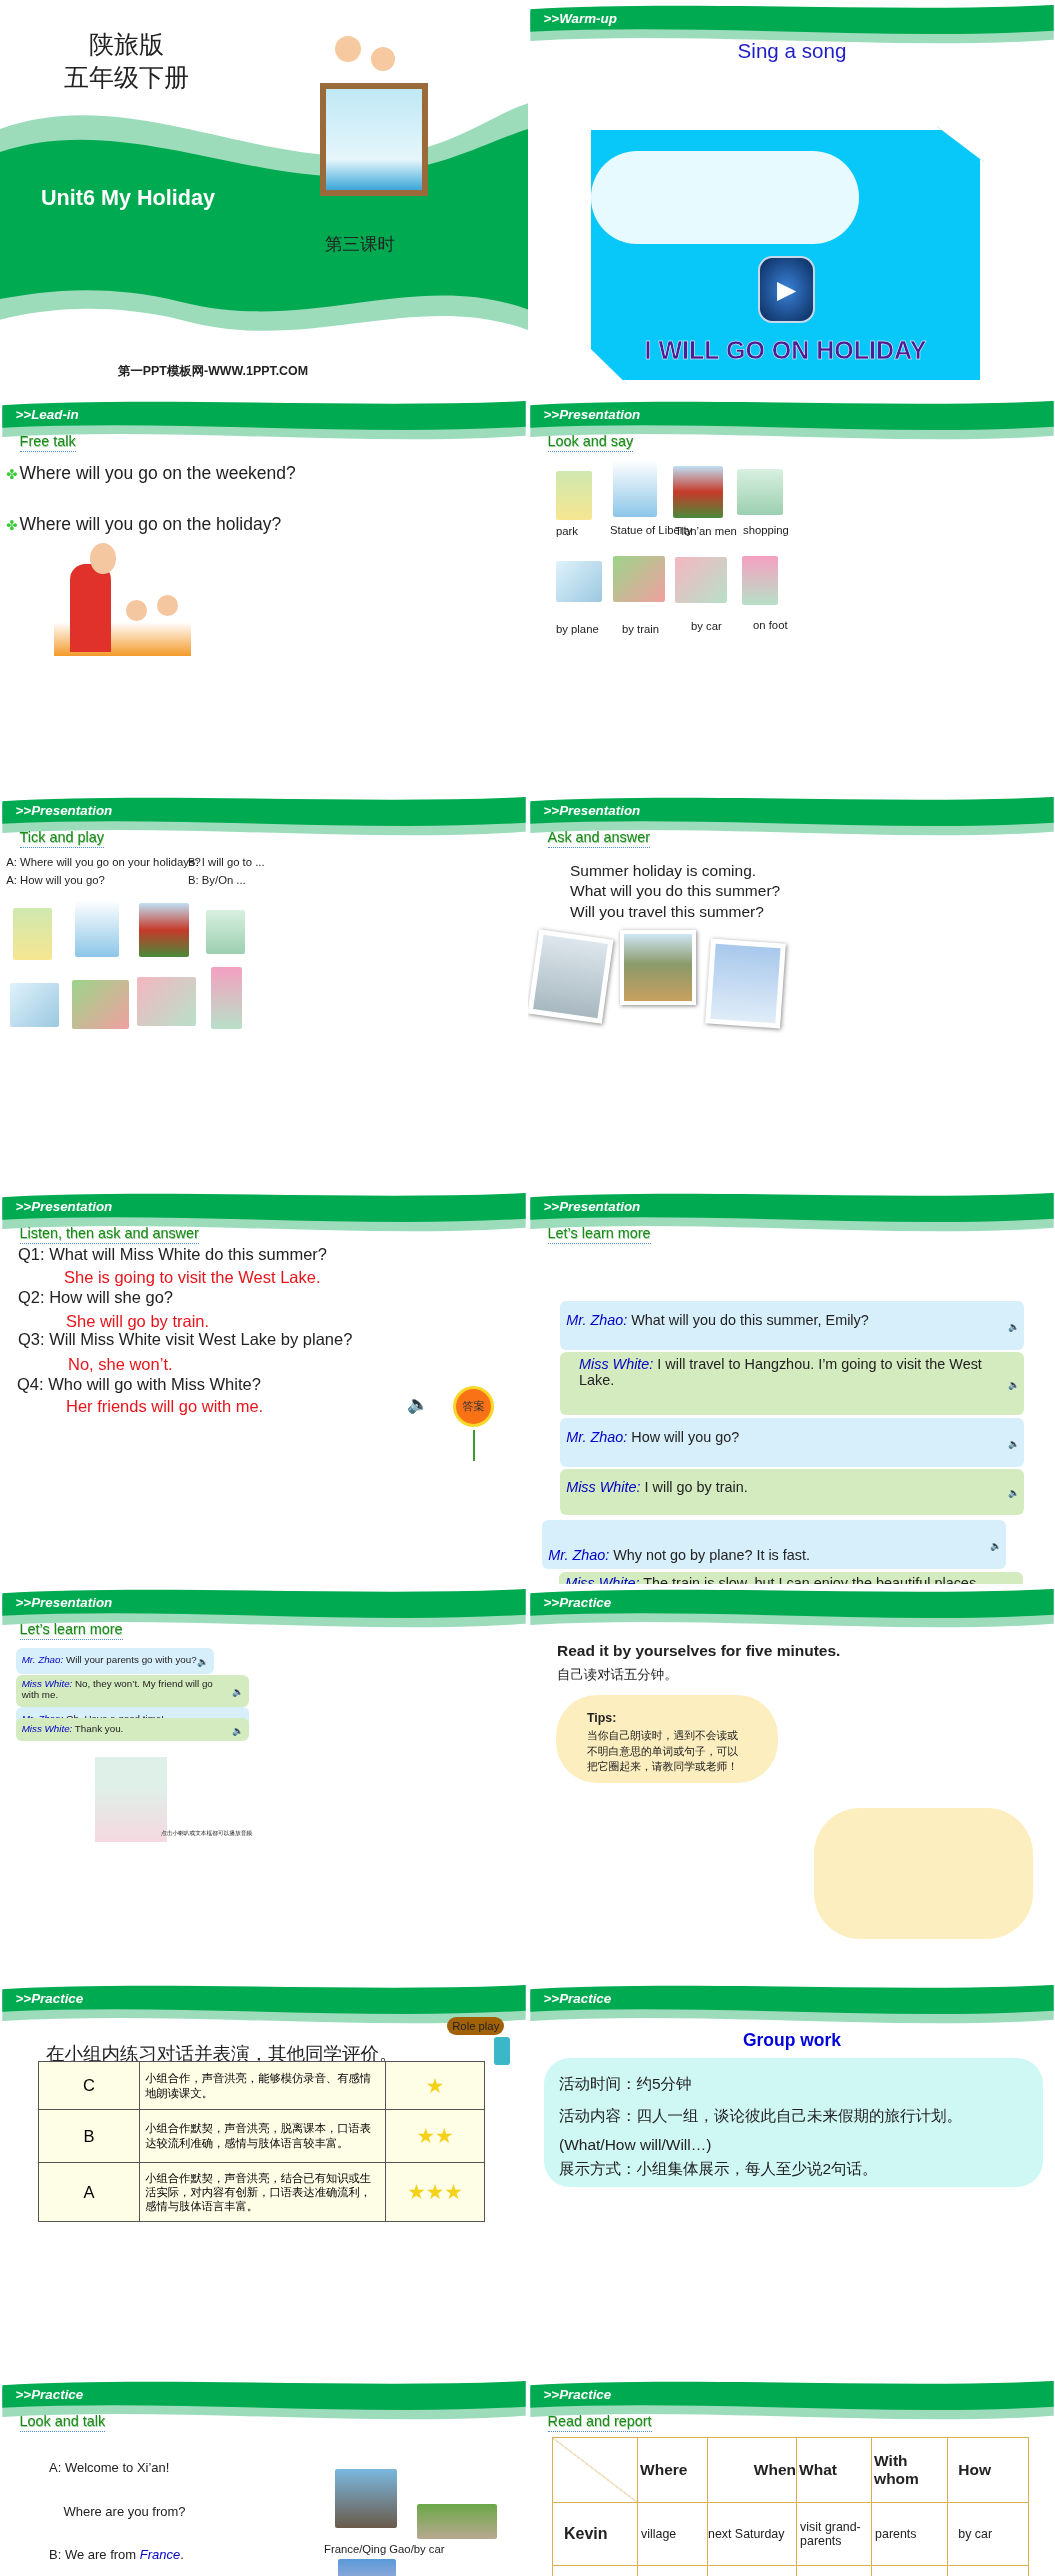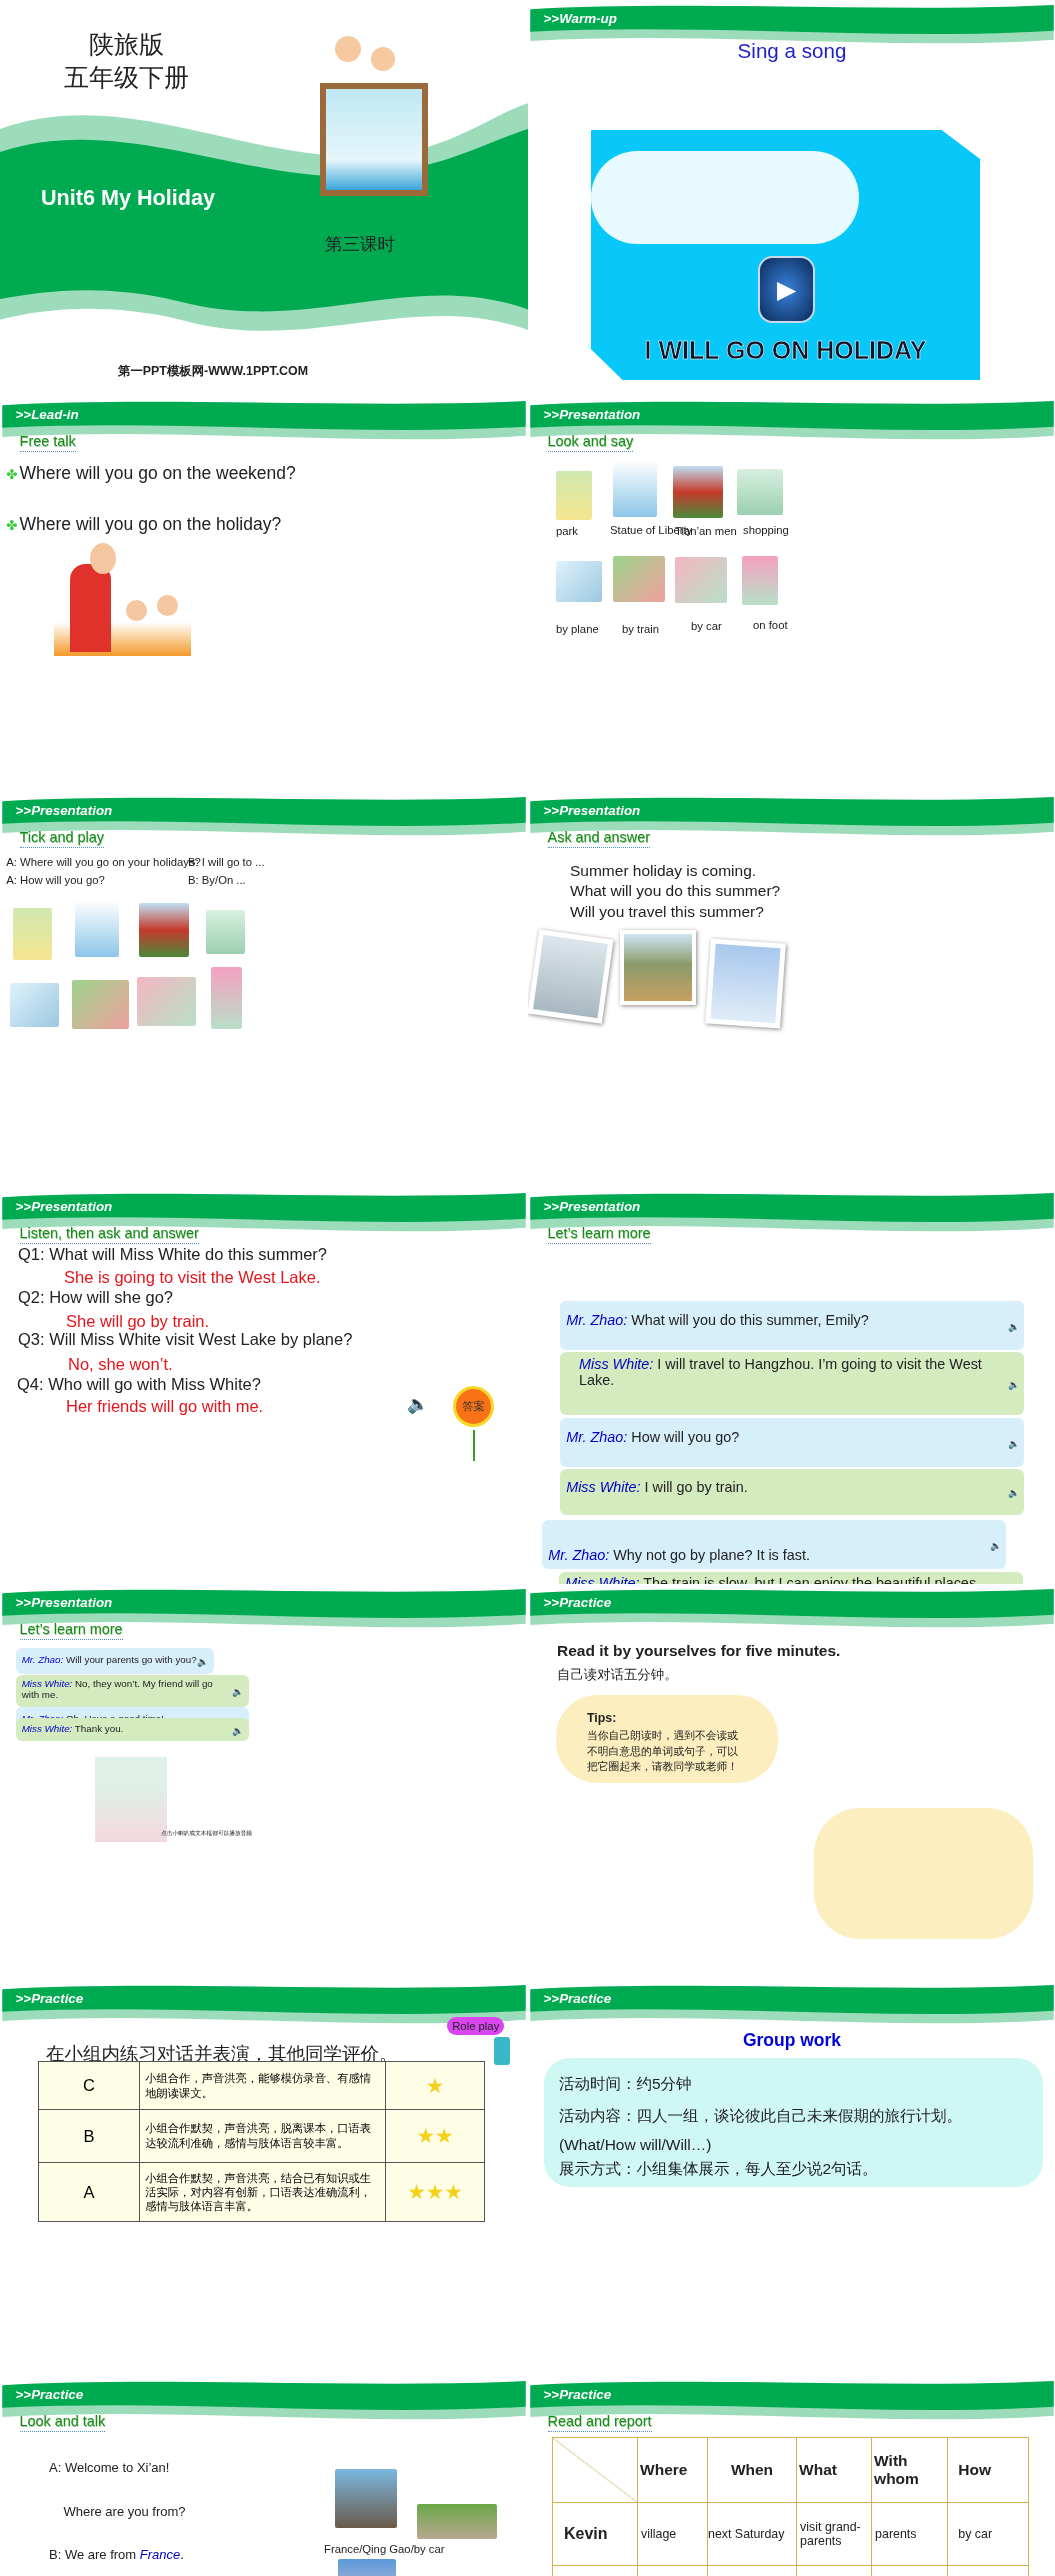--- a/index.html
+++ b/index.html
@@ -49,21 +49,21 @@
     <svg width="528" height="46" viewBox="0 0 1024 90">
           <path d="M0 22 C300 -5 700 40 1024 10 L1024 78 C700 100 350 60 0 80 Z" fill="#9cdcbb"></path>
           <path d="M0 18 C300 0 700 25 1024 10 L1024 60 C700 80 350 45 0 62 Z" fill="#00aa50"></path>
         </svg>
     <div class="hdr-label">&gt;&gt;Warm-up</div>
   </div>
   <div style="position:absolute;left:0;width:528px;top:39px;text-align:center;color:#1e1ec8;font-size:20.6px">Sing a song</div>
   <div style="position:absolute;left:59px;top:126px;width:397px;height:384px;max-height:258px;background:#08c8fa;border:4.1px solid #fff;box-shadow:0 0 3.1px #aaa;clip-path:polygon(0 0,88% 0,100% 14%,100% 100%,10% 100%,0 85%)">
     <div style="position:absolute;left:0;top:20.6px;width:268px;height:93px;background:#fff;border-radius:46px;opacity:.9"></div>
     <div style="position:absolute;left:167px;top:126px;width:57px;height:67px;border-radius:14.4px;background:radial-gradient(#3a82d8,#0a2a5a);border:2.6px solid #c8d8e8;display:flex;align-items:center;justify-content:center;color:#fff;font-size:25px">▶</div>
-    <div style="position:absolute;left:0;width:100%;top:206px;text-align:center;color:#0f172a;font-size:25px;font-weight:bold;-webkit-text-stroke:0.5px #fff">I WILL GO ON HOLIDAY</div>
+    <div style="position:absolute;left:0;width:100%;top:206px;text-align:center;color:#4c1d95;font-size:25px;font-weight:bold;-webkit-text-stroke:0.5px #fff">I WILL GO ON HOLIDAY</div>
   </div>
 </div>
 
 <div class="slide">
   <div class="hdr">
     <svg width="528" height="46" viewBox="0 0 1024 90">
           <path d="M0 22 C300 -5 700 40 1024 10 L1024 78 C700 100 350 60 0 80 Z" fill="#9cdcbb"></path>
           <path d="M0 18 C300 0 700 25 1024 10 L1024 60 C700 80 350 45 0 62 Z" fill="#00aa50"></path>
         </svg>
     <div class="hdr-label">&gt;&gt;Lead-in</div>
@@ -226,21 +226,21 @@
 </div>
 
 <div class="slide">
   <div class="hdr">
     <svg width="528" height="46" viewBox="0 0 1024 90">
           <path d="M0 22 C300 -5 700 40 1024 10 L1024 78 C700 100 350 60 0 80 Z" fill="#9cdcbb"></path>
           <path d="M0 18 C300 0 700 25 1024 10 L1024 60 C700 80 350 45 0 62 Z" fill="#00aa50"></path>
         </svg>
     <div class="hdr-label">&gt;&gt;Practice</div>
   </div>
-  <div style="position:absolute;left:447px;top:37px;padding:3.1px 5.2px;background:#d946ef;border-radius:10.3px;font-size:11.3px;color:#222">Role play</div>
+  <div style="position:absolute;left:447px;top:37px;padding:3.1px 5.2px;background:#a16207;border-radius:10.3px;font-size:11.3px;color:#222">Role play</div>
   <div style="position:absolute;left:494px;top:57px;width:15.5px;height:28px;background:#3ab8c8;border-radius:3.1px"></div>
   <div class="txt" style="left:46px;top:61px;font-size:18.5px">在小组内练习对话并表演，其他同学评价。</div>
   <table style="position:absolute;left:38px;top:81px;width:447px;background:#fefde6">
     <tbody>
           <tr style="height:48px">
       <td style="border:0.5px solid #555;width:101px;text-align:center;font-size:16.5px">C</td>
       <td style="border:0.5px solid #555;width:246px;font-size:11.3px;padding:4.1px 5.2px;line-height:1.3">小组合作，声音洪亮，能够模仿录音、有感情地朗读课文。</td>
       <td style="border:0.5px solid #555;text-align:center;font-size:20.6px;color:#f5d21a">★</td>
     </tr>
     <tr style="height:53px">
@@ -308,21 +308,21 @@
           <path d="M0 18 C300 0 700 25 1024 10 L1024 60 C700 80 350 45 0 62 Z" fill="#00aa50"></path>
         </svg>
     <div class="hdr-label">&gt;&gt;Practice</div>
   </div>
   <div class="sub">Read and report</div>
   <table style="position:absolute;left:24px;top:61px;width:477px;color:#222">
     <tbody>
           <tr style="height:65px;font-weight:bold;font-size:15.5px">
       <td style="border:0.8px solid #d8b050;width:85px;background:linear-gradient(to top right,transparent 49.5%,#c8a040 50%,transparent 50.5%)"></td>
       <td style="border:0.8px solid #d8b050;width:70px;padding:2.1px">Where</td>
-      <td style="border:0.8px solid #d8b050;width:89px;text-align:center">When</td>
+      <td style="border:0.8px solid #d8b050;width:89px;text-align:right">When</td>
       <td style="border:0.8px solid #d8b050;width:75px;padding:2.1px">What</td>
       <td style="border:0.8px solid #d8b050;width:76px;padding:2.1px">With whom</td>
       <td style="border:0.8px solid #d8b050;padding:10.3px">How</td>
     </tr>
     <tr style="height:63px;font-size:12.4px">
       <td style="border:0.8px solid #d8b050;font-weight:bold;font-size:16px;padding-left:11px">Kevin</td>
       <td style="border:0.8px solid #d8b050;padding:3.1px">village</td>
       <td style="border:0.8px solid #d8b050">next Saturday</td>
       <td style="border:0.8px solid #d8b050;padding:3.1px">visit grand-parents</td>
       <td style="border:0.8px solid #d8b050;padding:3.1px">parents</td>

